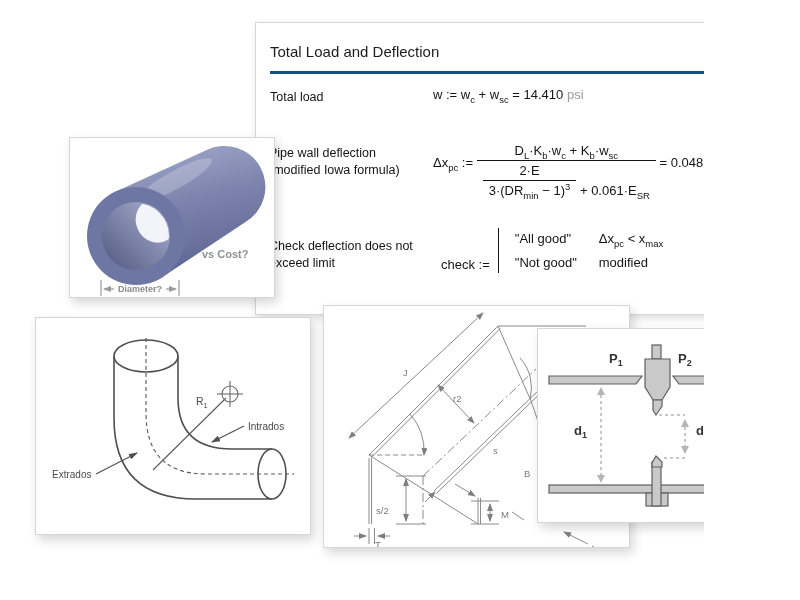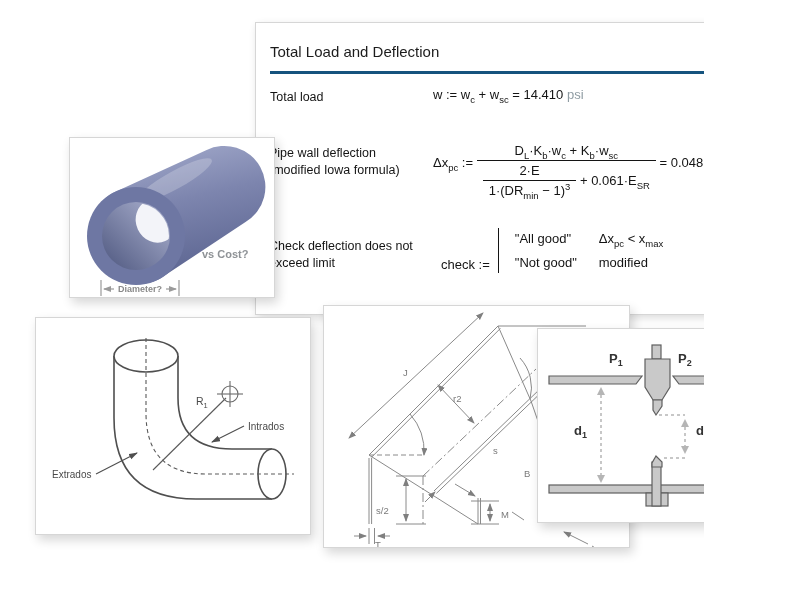--- a/index.html
+++ b/index.html
@@ -46,24 +46,24 @@
     </div>
 
     <div class="fc-label" style="left:13px;top:122px">
       <div>Pipe wall deflection</div>
       <div>(modified Iowa formula)</div>
     </div>
     <div class="math" style="position:absolute;left:177px;top:120px;display:flex;align-items:flex-start;">
       <span style="margin-top:12px"><span>Δx</span><span class="ms">pc</span><span>&nbsp;:=&nbsp;</span></span>
       <span class="frac">
         <span class="fnum"><span>D</span><span class="ms">L</span><span>·K</span><span class="ms">b</span><span>·w</span><span class="ms">c</span><span>&nbsp;+&nbsp;K</span><span class="ms">b</span><span>·w</span><span class="ms">sc</span></span>
-        <span class="fden" style="display:flex;align-items:flex-start;">
+        <span class="fden" style="display:flex;align-items:flex-end;">
           <span class="frac">
             <span class="fnum">2·E</span>
-            <span class="fden"><span>1·(DR</span><span class="ms">min</span><span>&nbsp;−&nbsp;1)</span><span class="sup">3</span></span>
+            <span class="fden"><span>3·(DR</span><span class="ms">min</span><span>&nbsp;−&nbsp;1)</span><span class="sup">3</span></span>
           </span>
           <span style="margin-top:10px"><span>&nbsp;+&nbsp;0.061·E</span><span class="ms">SR</span></span>
         </span>
       </span>
       <span style="margin-top:12px"><span>&nbsp;=&nbsp;</span><span>0.048</span></span>
     </div>
 
     <div class="fc-label" style="left:13px;top:215px">
       <div>Check deflection does not</div>
       <div>exceed limit</div>

